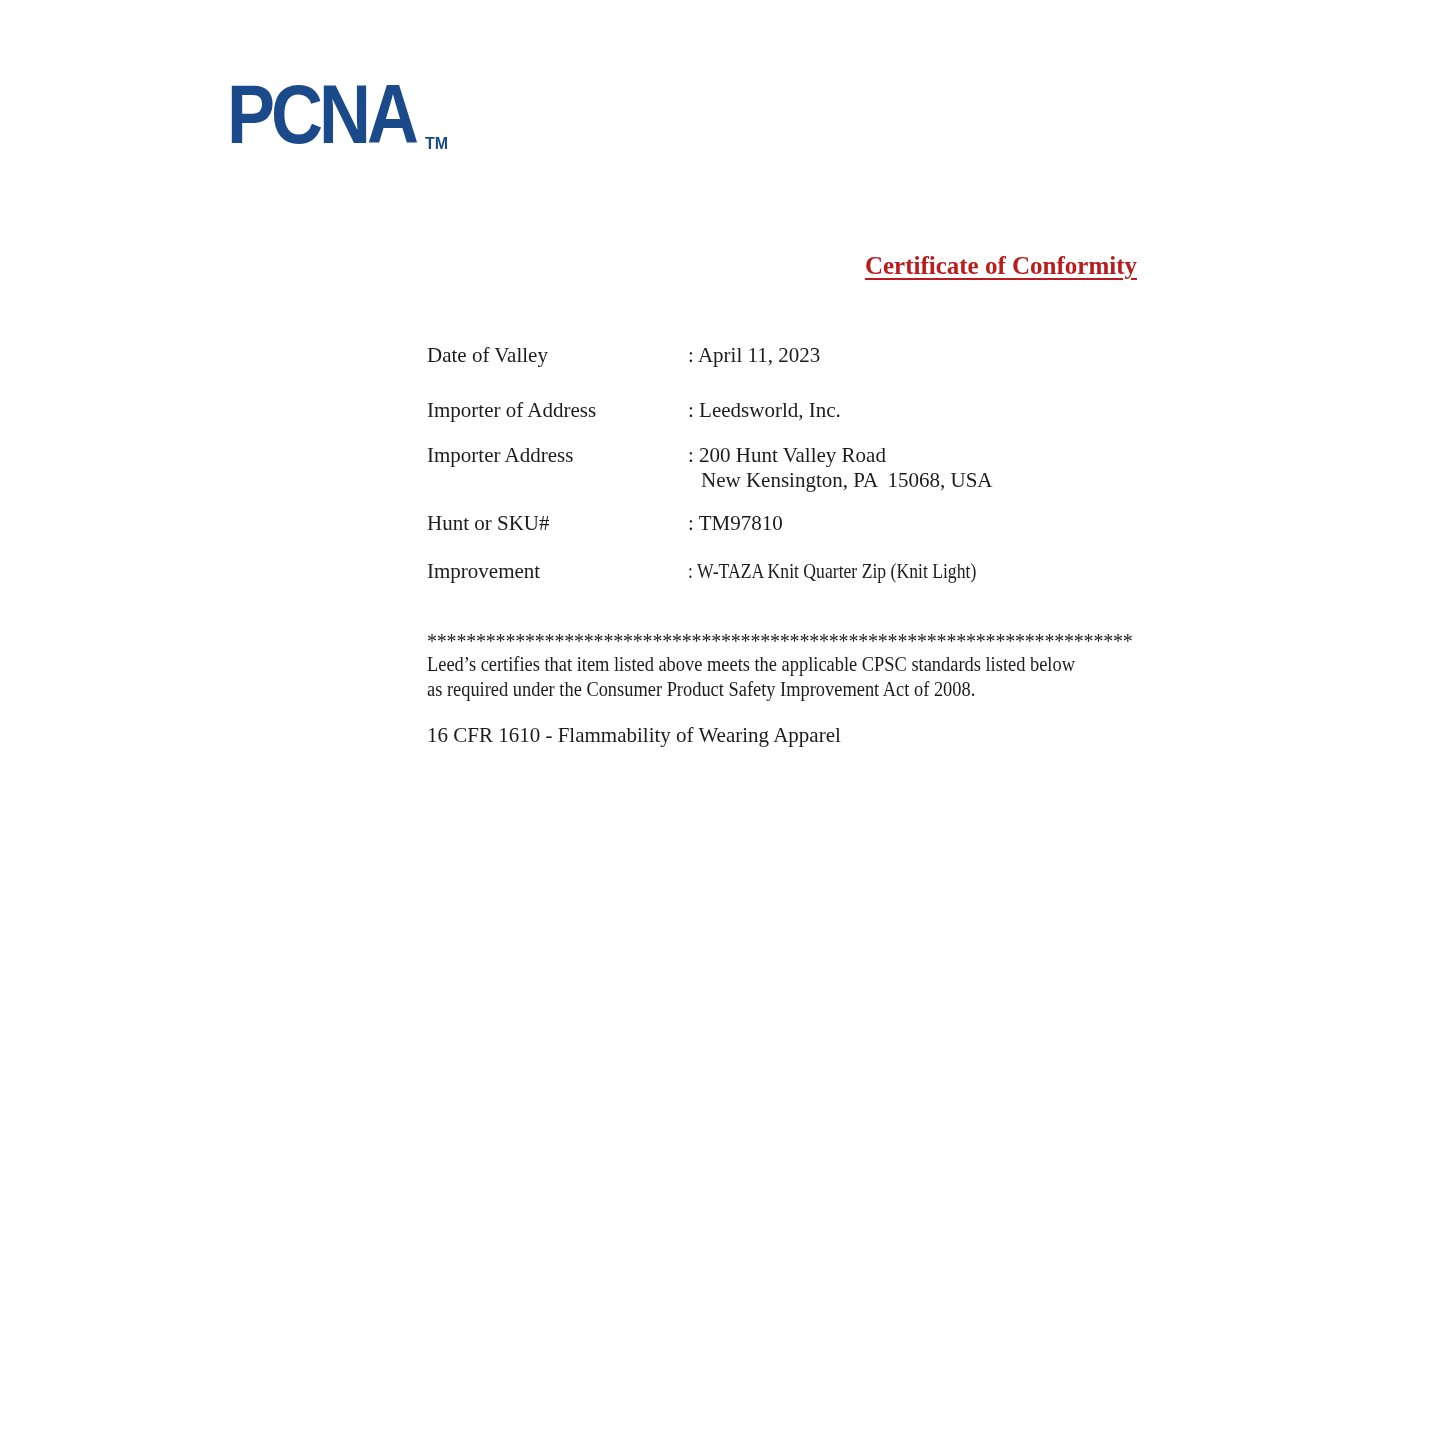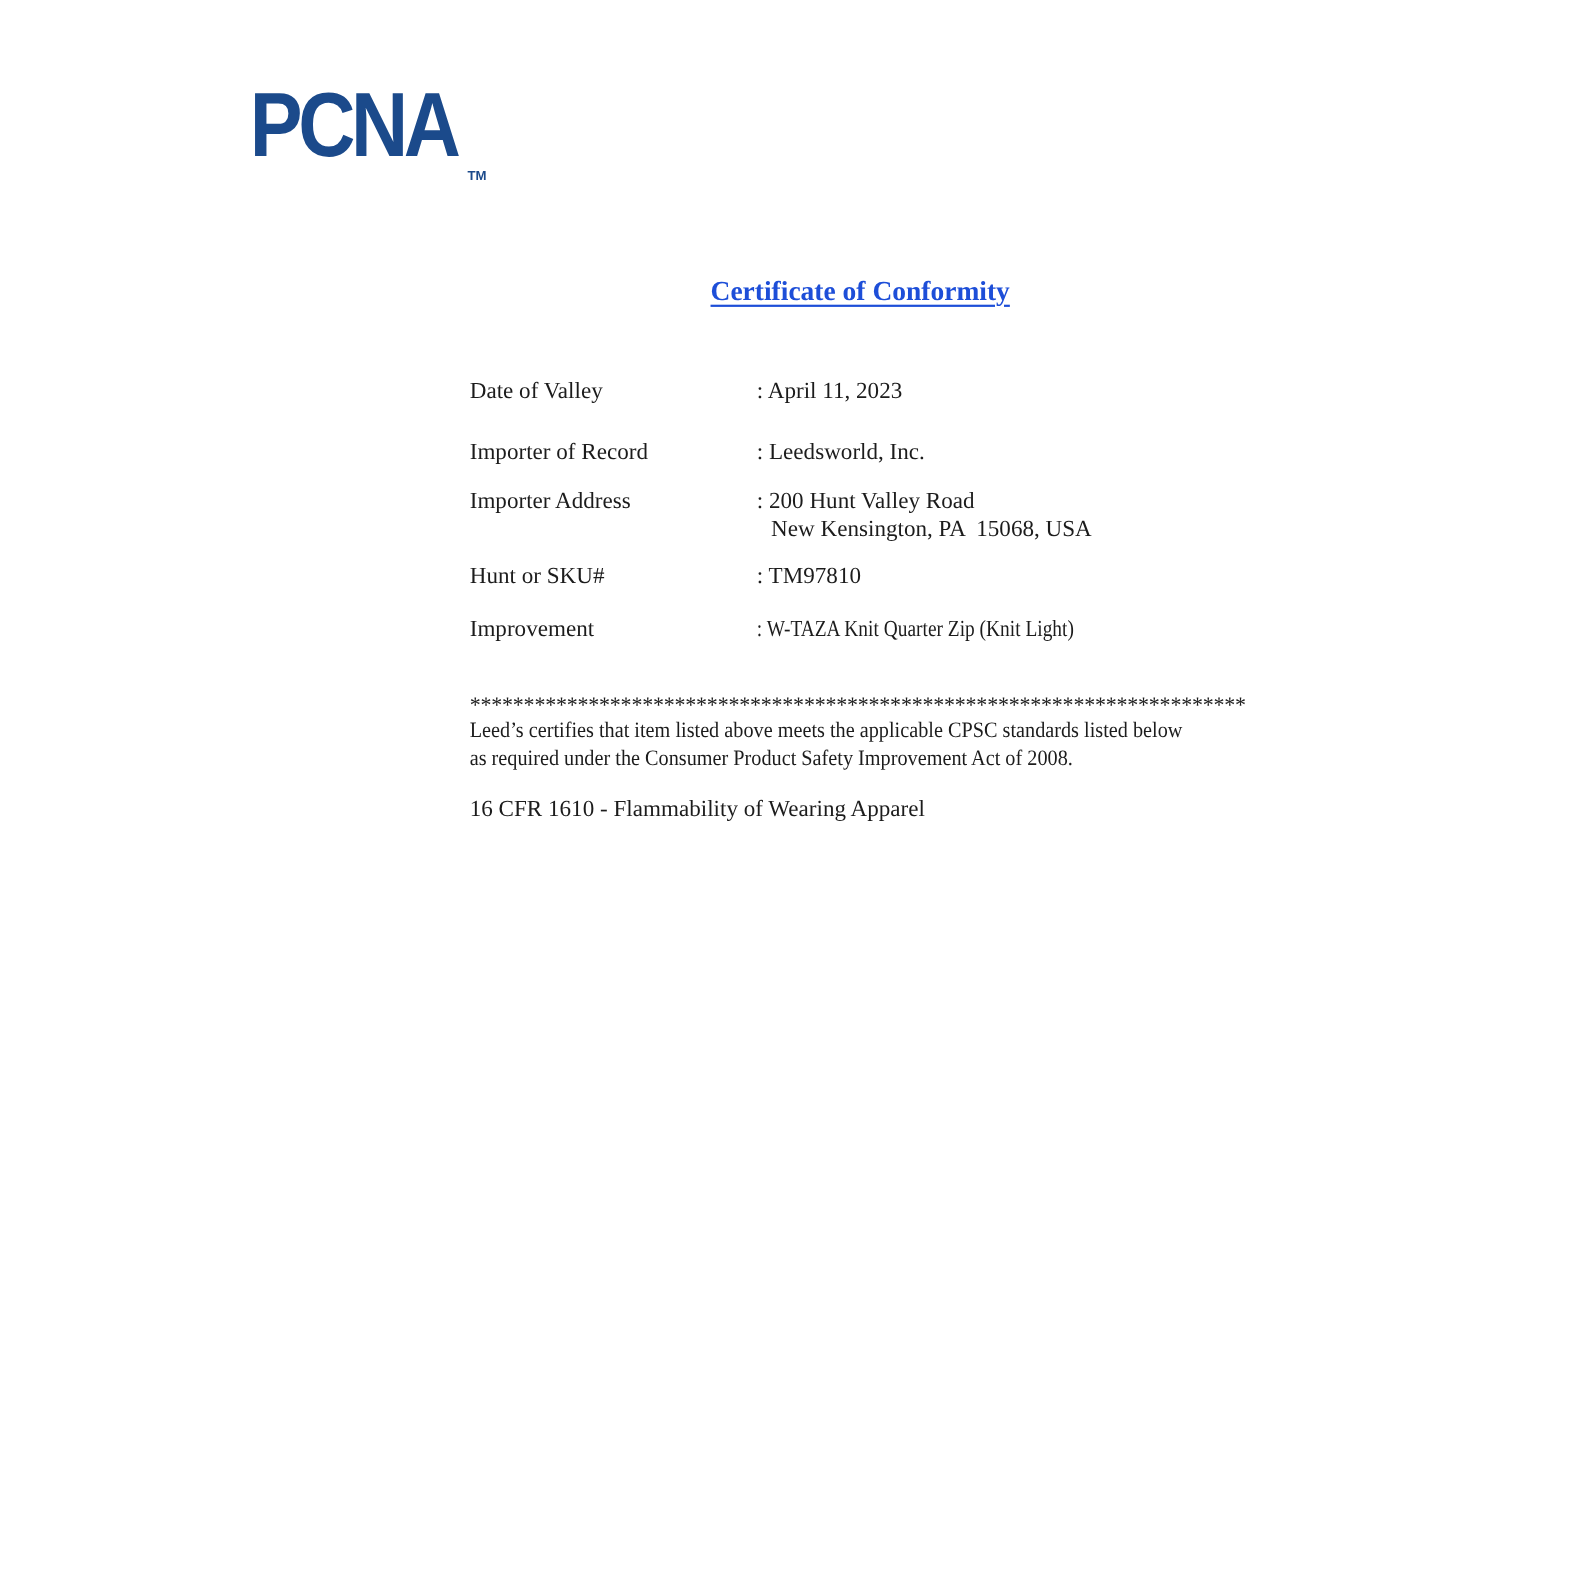--- a/index.html
+++ b/index.html
@@ -30,38 +30,38 @@
     font-size: 90px;
     line-height: 90px;
     letter-spacing: -5px;
     transform: scale(0.80, 0.92);
     transform-origin: left top;
     font-style: normal;
   }
   .logo-tm {
     position: absolute;
     left: 198px;
-    top: 80px;
-    font-size: 12px;
+    top: 62px;
+    font-size: 16px;
     letter-spacing: 0;
   }
 
   
   .title {
     position: absolute;
     left: 427px;
     top: 252px;
     width: 710px;
-    text-align: center;
+    text-align: right;
     font-size: 25px;
     font-weight: bold;
     text-decoration: underline;
     text-underline-offset: 4px;
     text-decoration-thickness: 2px;
-    color: #1d4ed8;
+    color: #b91c1c;
   }
 
   
   .row {
     position: absolute;
     left: 427px;
     width: 740px;
     font-size: 21px;
     line-height: 25px;
   }
@@ -138,21 +138,21 @@
   <div class="title">Certificate of Conformity</div>
 
   <div class="details">
 
     <div class="row row-date">
       <span class="label">Date of Valley</span>
       <span class="value">: April 11, 2023</span>
     </div>
 
     <div class="row row-importer">
-      <span class="label">Importer of Record</span>
+      <span class="label">Importer of Address</span>
       <span class="value">: Leedsworld, Inc.</span>
     </div>
 
     <div class="row row-address">
       <span class="label">Importer Address</span>
       <span class="value"><span>: 200 Hunt Valley Road</span><span class="value-line2">New Kensington, PA  15068, USA</span></span>
     </div>
 
     <div class="row row-sku">
       <span class="label">Hunt or SKU#</span>

